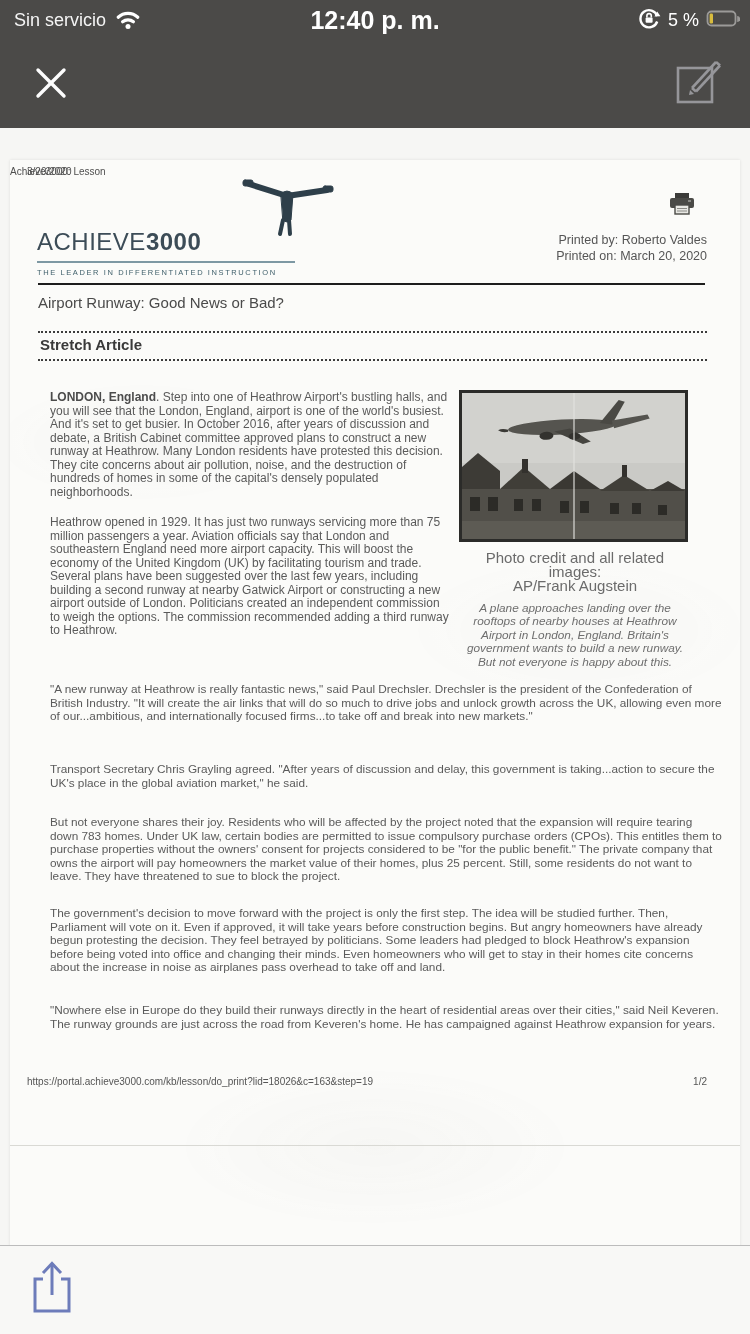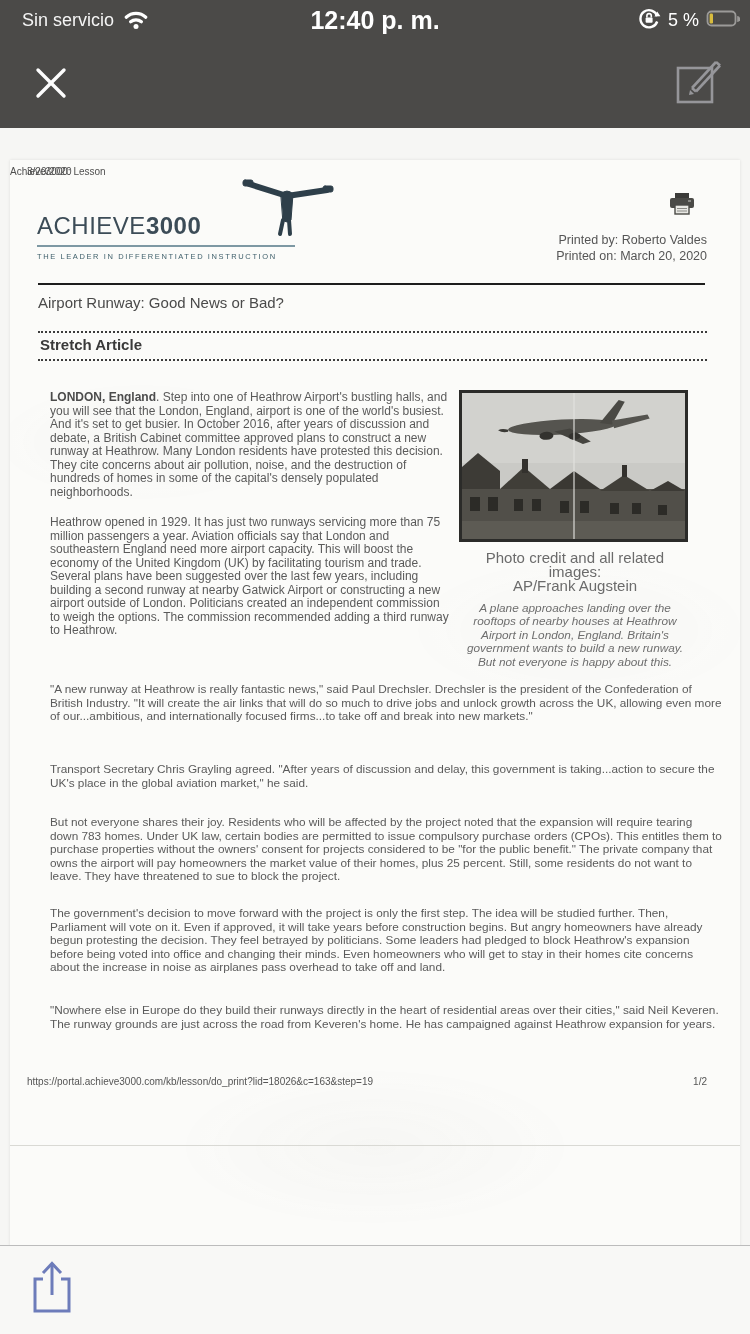--- a/index.html
+++ b/index.html
@@ -2,21 +2,21 @@
 <html><head>
 <meta charset="utf-8">
 <style>
   html,body{margin:0;padding:0;}
   body{width:750px;height:1334px;position:relative;background:#ffffff;
        font-family:"Liberation Sans", sans-serif; -webkit-font-smoothing:antialiased;}
 
   
   .topbar{position:absolute;left:0;top:0;width:750px;height:128px;background:#4b4a48;}
   .statusbar{position:absolute;left:0;top:0;width:750px;height:40px;display:flex;align-items:center;}
-  .carrier{color:#f5f5f5;font-size:18px;margin-left:22px;}
+  .carrier{color:#f5f5f5;font-size:18px;margin-left:14px;}
   .statustime{position:absolute;left:0;width:750px;text-align:center;color:#ffffff;font-size:25px;font-weight:600;}
   .statusright{position:absolute;right:10px;top:0;height:40px;display:flex;align-items:center;gap:7px;}
   .pct{color:#ffffff;font-size:18px;}
   .navbar{position:absolute;left:0;top:40px;width:750px;height:88px;}
   .navtitle{position:absolute;left:90px;right:90px;top:0;height:88px;display:flex;align-items:center;justify-content:center;
             color:#ffffff;font-size:27px;font-weight:700;white-space:nowrap;}
   .closebtn{position:absolute;left:26px;top:20px;width:50px;height:50px;display:flex;align-items:center;justify-content:center;cursor:pointer;}
   .editbtn{position:absolute;right:26px;top:18px;width:52px;height:52px;display:flex;align-items:center;justify-content:center;cursor:pointer;}
 
   
@@ -28,21 +28,21 @@
        radial-gradient(220px 90px at 18% 24%, rgba(120,120,115,0.06), transparent 70%),
        radial-gradient(260px 110px at 78% 40%, rgba(120,120,115,0.05), transparent 70%),
        radial-gradient(300px 120px at 50% 84%, rgba(120,120,115,0.06), transparent 70%);}
   .scanline{position:absolute;left:0;width:730px;height:1px;background:#d9d9d4;top:985px;}
 
   .doc-small{font-size:10px;color:#4f4f4f;}
   .date{position:absolute;left:17px;top:6px;}
   .hdrcenter{position:absolute;left:0;top:6px;width:730px;}
 
   .logo{position:absolute;left:27px;top:22px;width:300px;}
-  .brand{font-size:24px;color:#3c4c57;letter-spacing:0.5px;margin-top:32px;line-height:1;}
+  .brand{font-size:24px;color:#3c4c57;letter-spacing:0.5px;margin-top:48px;line-height:1;}
   .brand .light{font-weight:300;}
   .brand .boldpart{font-weight:700;}
   .brandline{width:258px;height:2px;background:#7d98a3;margin-top:7px;}
   .tagline{font-size:7.5px;letter-spacing:1.6px;color:#41616c;margin-top:5px;}
   .gymnast{position:absolute;left:190px;top:-8px;}
 
   .printer{position:absolute;left:658px;top:32px;}
   .printedby{position:absolute;right:33px;top:72px;text-align:right;font-size:12.5px;color:#555555;line-height:16px;}
 
   .toprule{position:absolute;left:28px;right:35px;top:123px;height:0;border-top:2.5px solid #1d1d1d;}

